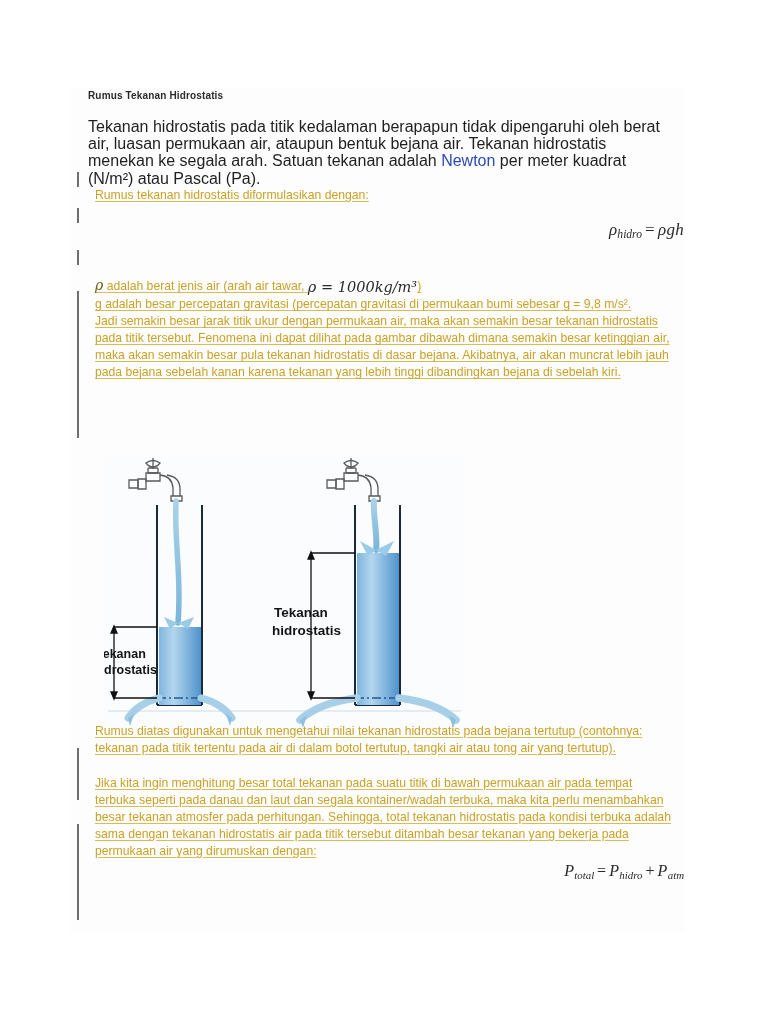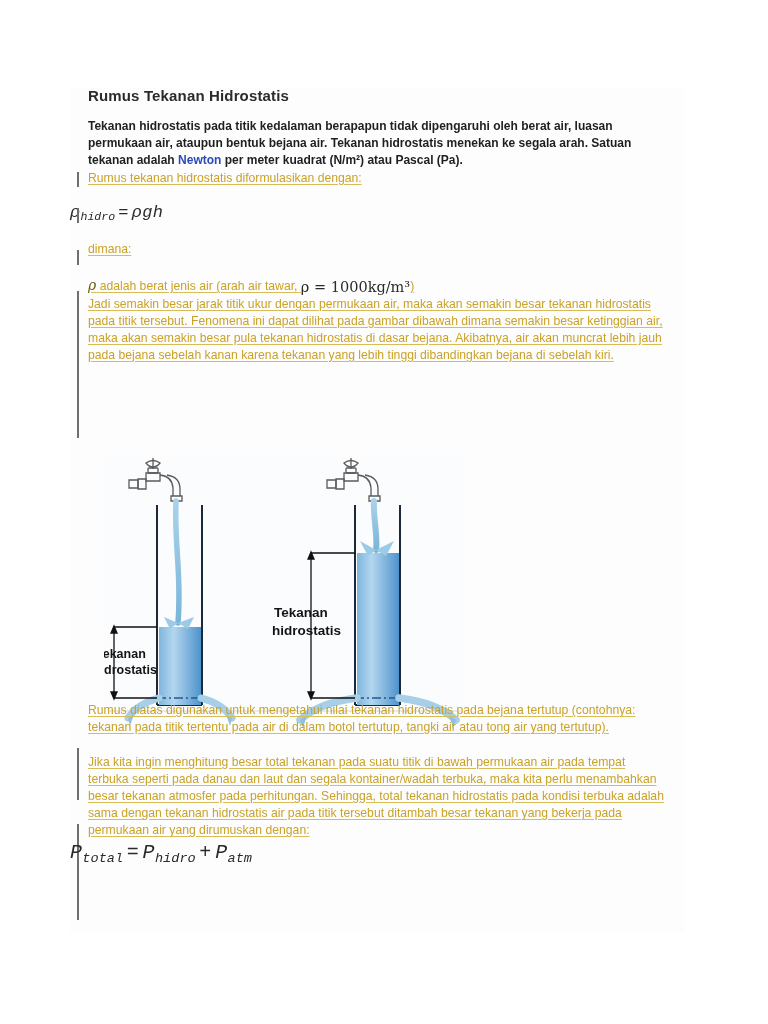--- a/index.html
+++ b/index.html
@@ -44,83 +44,83 @@
   
   .changebar {
     position: absolute;
     left: 7px;
     width: 2px;
     background: #6f6f6f;
   }
 
   
   .title {
-    font-size: 15px;
+    font-size: 10px;
     color: #2b2b2b;
     line-height: 16px;
     margin: 0 0 14px 18px;
     letter-spacing: .15px;
   }
 
   .para-plain {
-    font-size: 12px;
+    font-size: 16px;
     color: #1f1f1f;
     line-height: 17.2px;
     margin: 0 0 0 18px;
     width: 580px;
-    font-weight: bold;
   }
   .para-plain .link {
     color: #2b49b8;
   }
 
   .hl {
     font-size: 12.2px;
     color: #c9a227;
     line-height: 17.4px;
-    margin-left: 18px;
+    margin-left: 25px;
     width: 580px;
     text-decoration: underline;
     text-decoration-color: #d8bc55;
     text-underline-offset: 1.5px;
   }
   .hl.tight { line-height: 17.0px; }
 
   
   .formula {
-    font-family: Liberation Mono, monospace;
+    font-family: Liberation Serif, serif;
     font-style: italic;
     color: #2a2a2a;
-    text-align: left;
+    text-align: right;
     letter-spacing: .3px;
   }
   .formula .sub {
     font-size: .68em;
     vertical-align: -0.28em;
     font-style: italic;
     letter-spacing: 0;
   }
   .formula .op {
     font-style: normal;
     padding: 0 .18em;
   }
 
   .formula-main {
     font-size: 17px;
     margin-top: 16px;
   }
   .formula-inline {
     font-family: "DejaVu Serif", serif;
+    font-style: italic;
     font-size: 14.5px;
     color: #2a2a2a;
     display: inline-block;
     vertical-align: -2px;
   }
   .formula-bottom {
-    font-size: 20px;
+    font-size: 16px;
     margin-top: 2px;
   }
 
   .rho-glyph {
     font-family: "DejaVu Serif", serif;
     font-style: italic;
     font-size: 14px;
     color: #6d5d1c;
   }
 
@@ -158,28 +158,28 @@
     <p class="para-plain"><span>Tekanan hidrostatis pada titik kedalaman berapapun tidak dipengaruhi oleh berat air, luasan permukaan air, ataupun bentuk bejana air. Tekanan hidrostatis menekan ke segala arah. Satuan tekanan adalah </span><span class="link">Newton</span><span> per meter kuadrat (N/m²) atau Pascal (Pa).</span></p>
 
     <div class="hl">Rumus tekanan hidrostatis diformulasikan dengan:</div>
 
     <div class="formula formula-main">
       <span>ρ</span><span class="sub">hidro</span><span class="op">=</span><span>ρgh</span>
     </div>
 
     <div class="sp18"></div>
 
-    <div class="hl">dimana:</div>
 
     <div class="sp18"></div>
 
     <div class="hl tight"><span class="rho-glyph">ρ</span>
       <span>adalah berat jenis air (arah air tawar,</span>
       <span class="formula-inline">ρ = 1000kg/m³</span><span>)</span></div>
 
+    <div class="hl tight">g adalah besar percepatan gravitasi (percepatan gravitasi di permukaan bumi sebesar g = 9,8 m/s².</div>
 
 
     <div class="hl tight">Jadi semakin besar jarak titik ukur dengan permukaan air, maka akan semakin besar tekanan hidrostatis pada titik tersebut. Fenomena ini dapat dilihat pada gambar dibawah dimana semakin besar ketinggian air, maka akan semakin besar pula tekanan hidrostatis di dasar bejana. Akibatnya, air akan muncrat lebih jauh pada bejana sebelah kanan karena tekanan yang lebih tinggi dibandingkan bejana di sebelah kiri.</div>
 
   </div>
 
   <div class="figure">
     <svg width="361" height="276" viewBox="0 0 361 276" xmlns="http://www.w3.org/2000/svg">
       <defs>
         <linearGradient id="waterGradL" x1="0" y1="0" x2="1" y2="0">
@@ -290,21 +290,21 @@
           <line x1="207" y1="101" x2="207" y2="240"></line>
           <polygon points="207,97 204,104 210,104" fill="#111"></polygon>
           <polygon points="207,244 204,237 210,237" fill="#111"></polygon>
         </g>
         <text x="170" y="162" font-family="Liberation Sans, sans-serif" font-size="13.5" font-weight="bold" fill="#141414">Tekanan</text>
         <text x="168" y="180" font-family="Liberation Sans, sans-serif" font-size="13.5" font-weight="bold" fill="#141414">hidrostatis</text>
       </g>
     </svg>
   </div>
 
-  <div class="doc-body" style="top:702px;">
+  <div class="doc-body" style="top:723px;">
 
     <div class="hl tight">Rumus diatas digunakan untuk mengetahui nilai tekanan hidrostatis pada bejana tertutup (contohnya: tekanan pada titik tertentu pada air di dalam botol tertutup, tangki air atau tong air yang tertutup).</div>
 
     <div class="sp18"></div>
 
     <div class="hl tight">Jika kita ingin menghitung besar total tekanan pada suatu titik di bawah permukaan air pada tempat terbuka seperti pada danau dan laut dan segala kontainer/wadah terbuka, maka kita perlu menambahkan besar tekanan atmosfer pada perhitungan. Sehingga, total tekanan hidrostatis pada kondisi terbuka adalah sama dengan tekanan hidrostatis air pada titik tersebut ditambah besar tekanan yang bekerja pada permukaan air yang dirumuskan dengan:</div>
 
     <div class="formula formula-bottom">
       <span>P</span><span class="sub">total</span><span class="op">=</span><span>P</span><span class="sub">hidro</span><span class="op">+</span><span>P</span><span class="sub">atm</span>
     </div>

